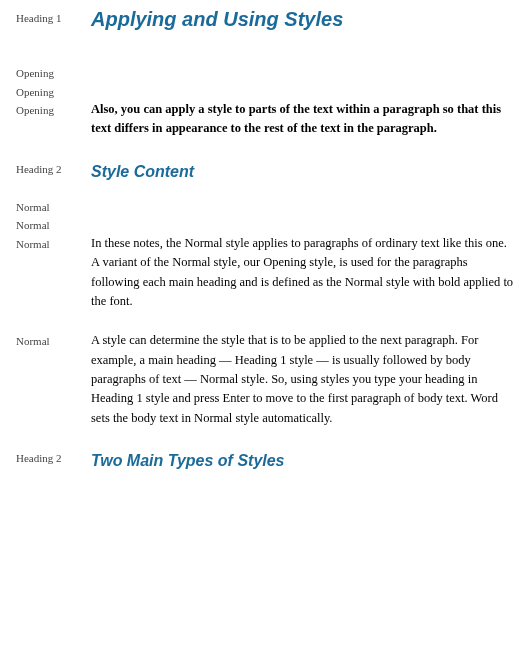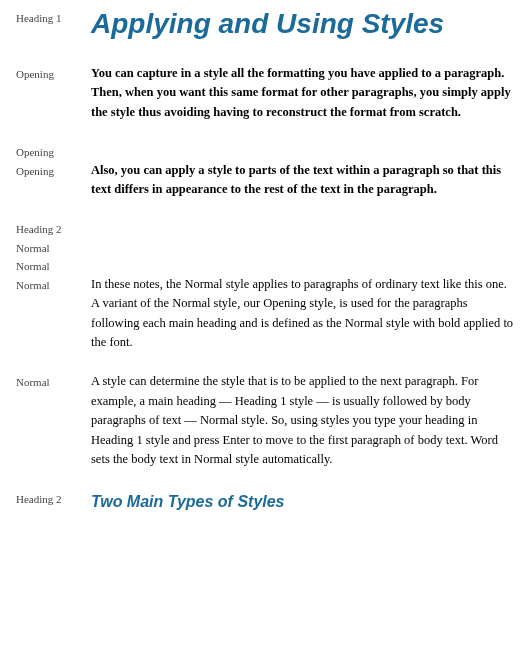--- a/index.html
+++ b/index.html
@@ -24,24 +24,24 @@
       min-height: 647px;
     }
 
     .main-content {
       flex: 1;
       padding: 8px 12px 8px 16px;
       overflow-y: auto;
     }
 
     .page-title {
-      font-size: 28px;
+      font-size: 20px;
       font-weight: bold;
       color: #1a6a9a;
-      margin-bottom: 14px;
+      margin-bottom: 22px;
       font-family: Arial, sans-serif;
       font-style: italic;
     }
 
     .section-heading {
       font-size: 16px;
       font-weight: bold;
       color: #1a6a9a;
       margin-top: 4px;
       margin-bottom: 6px;
@@ -86,38 +86,38 @@
 
     <div class="row-wrap">
       <div class="side-cell">Heading 1</div>
       <div class="main-cell">
         <div class="page-title">Applying and Using Styles</div>
       </div>
     </div>
 
     <div class="row-wrap">
       <div class="side-cell">Opening</div>
-      <div class="main-cell">
-        <p class="normal-text bold-text" style="font-weight:bold;">You can capture in a style all the formatting you have applied to a paragraph. Then, when you want this same format for other paragraphs, you simply apply the style thus avoiding having to reconstruct the format from scratch.</p>
-      </div>
     </div>
 
     <div class="row-wrap">
       <div class="side-cell">Opening</div>
     </div>
 
     <div class="row-wrap">
       <div class="side-cell">Opening</div>
       <div class="main-cell">
         <p class="normal-text" style="font-weight:bold;">Also, you can apply a style to parts of the text within a paragraph so that this text differs in appearance to the rest of the text in the paragraph.</p>
       </div>
     </div>
 
     <div class="row-wrap">
       <div class="side-cell">Heading 2</div>
+      <div class="main-cell">
+        <div class="section-heading">Style Content</div>
+      </div>
     </div>
 
     <div class="row-wrap">
       <div class="side-cell">Normal</div>
     </div>
 
     <div class="row-wrap">
       <div class="side-cell">Normal</div>
     </div>
 

